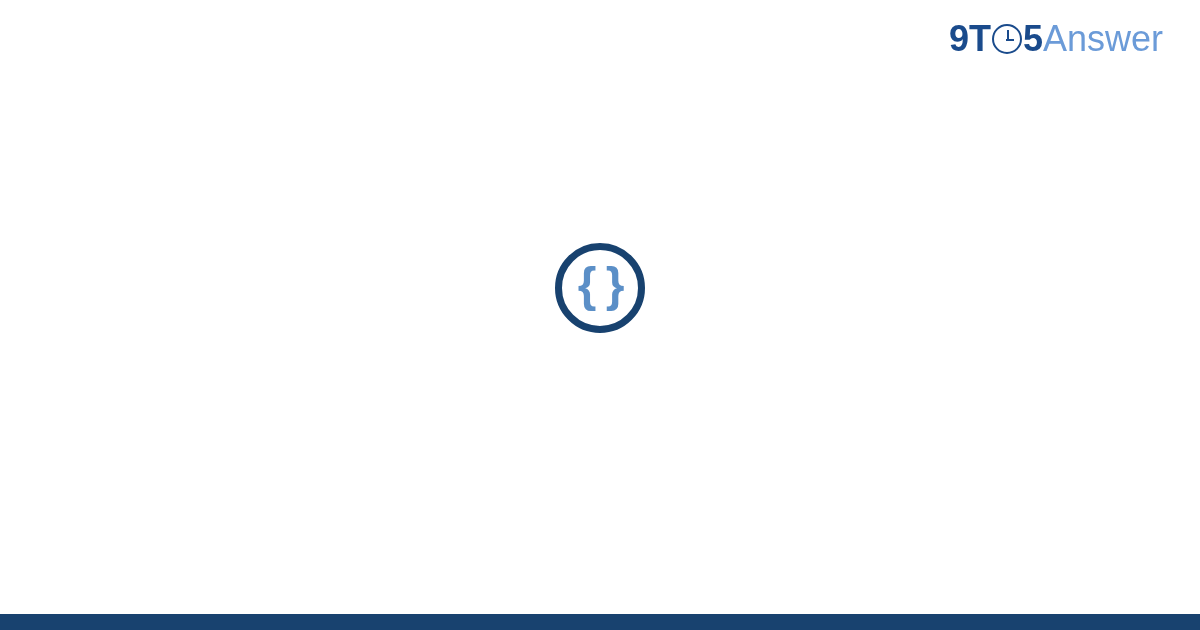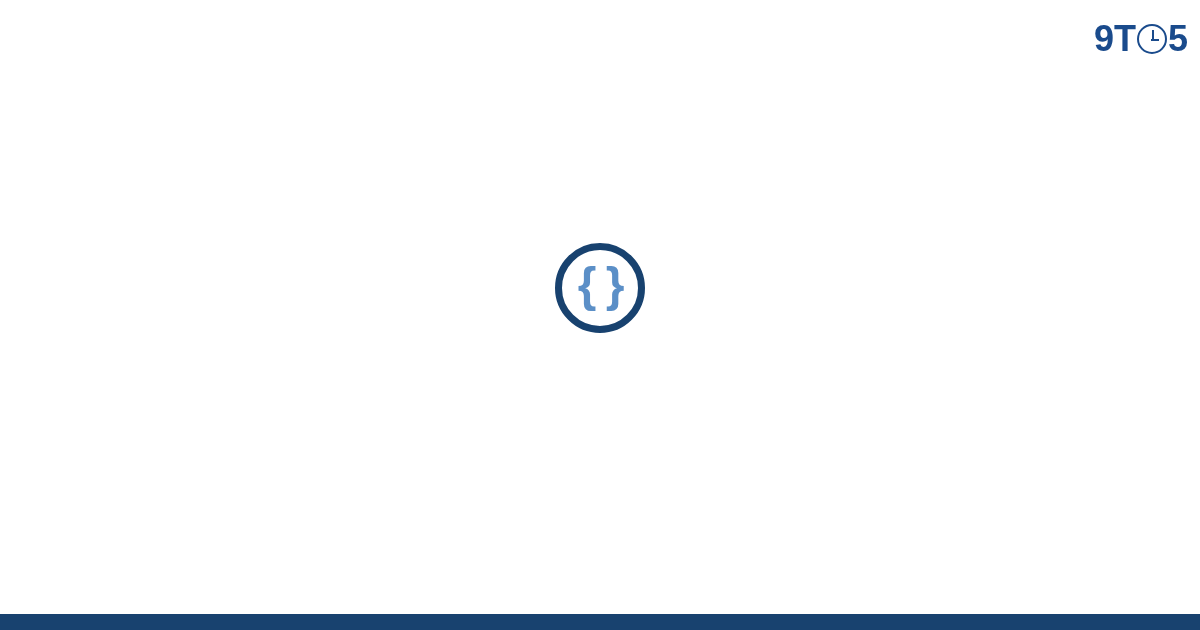--- a/index.html
+++ b/index.html
@@ -11,21 +11,21 @@
       width: 1200px;
       height: 630px;
       background: #ffffff;
       font-family: -apple-system, BlinkMacSystemFont, "Segoe UI", Helvetica, Arial, sans-serif;
       position: relative;
       overflow: hidden;
     }
     .header {
       position: absolute;
       top: 18px;
-      right: 12px;
+      right: 37px;
       display: flex;
       align-items: baseline;
       font-size: 36px;
       font-weight: 600;
     }
     .header .nine-t {
       color: #1a4b8c;
     }
     .header .clock-icon {
       display: inline-flex;
@@ -109,20 +109,21 @@
       background: #18426f;
     }
   </style>
 </head>
 <body>
 
 <div class="header">
   <span class="nine-t">9T</span>
   <span class="clock-icon"></span>
   <span class="five">5</span>
+  <span class="answer">Answer</span>
 </div>
 
 <div class="main">
   <div class="badge">
     <span class="badge-braces">{ }</span>
   </div>
 </div>
 
 <div class="footer-bar"></div>
 

